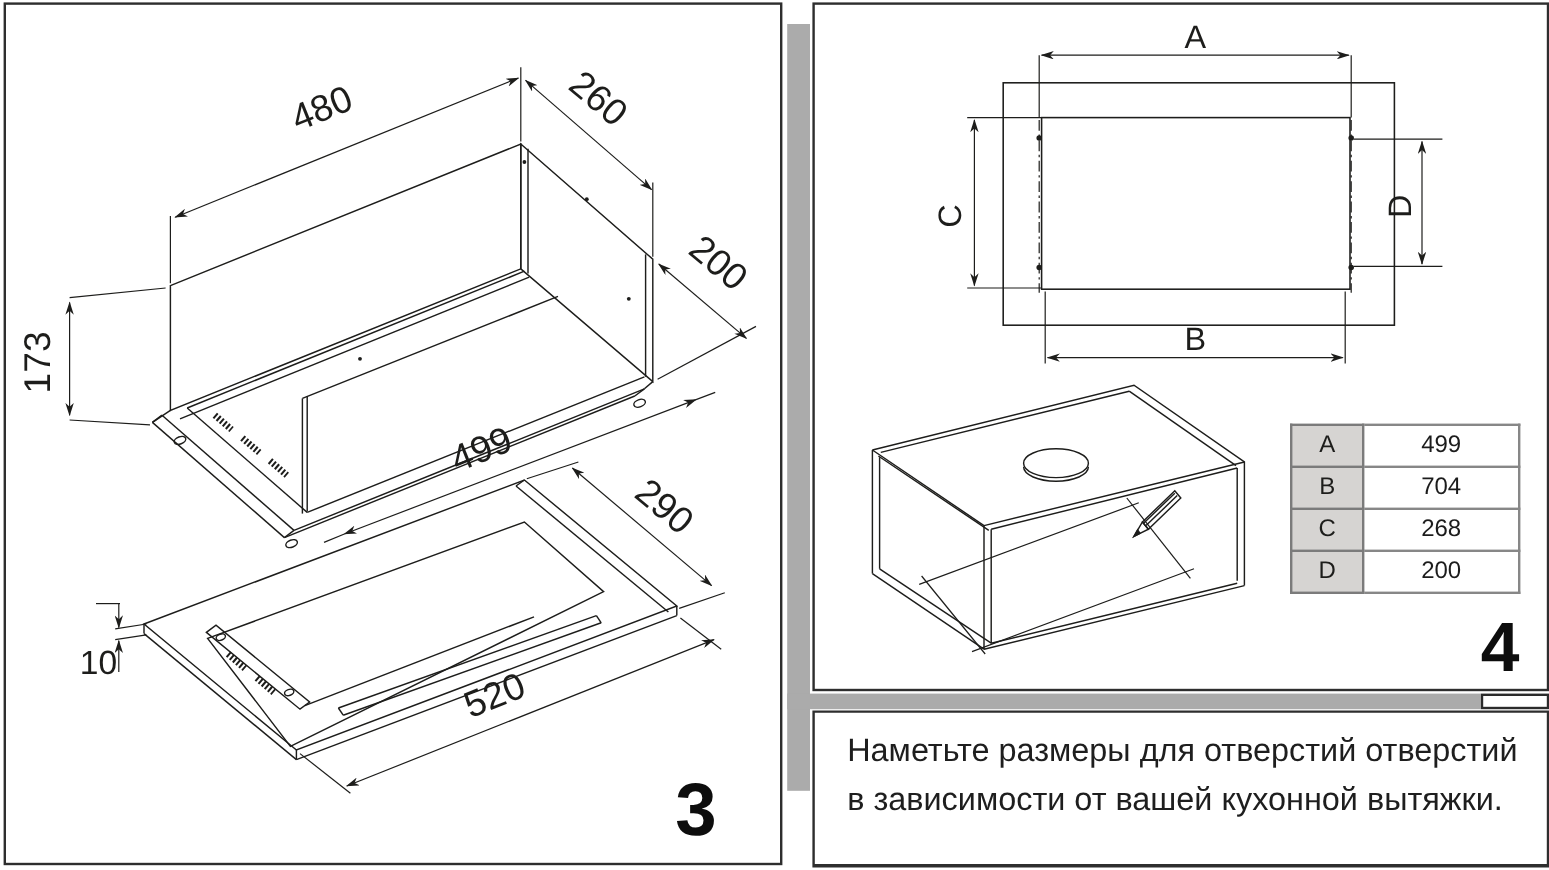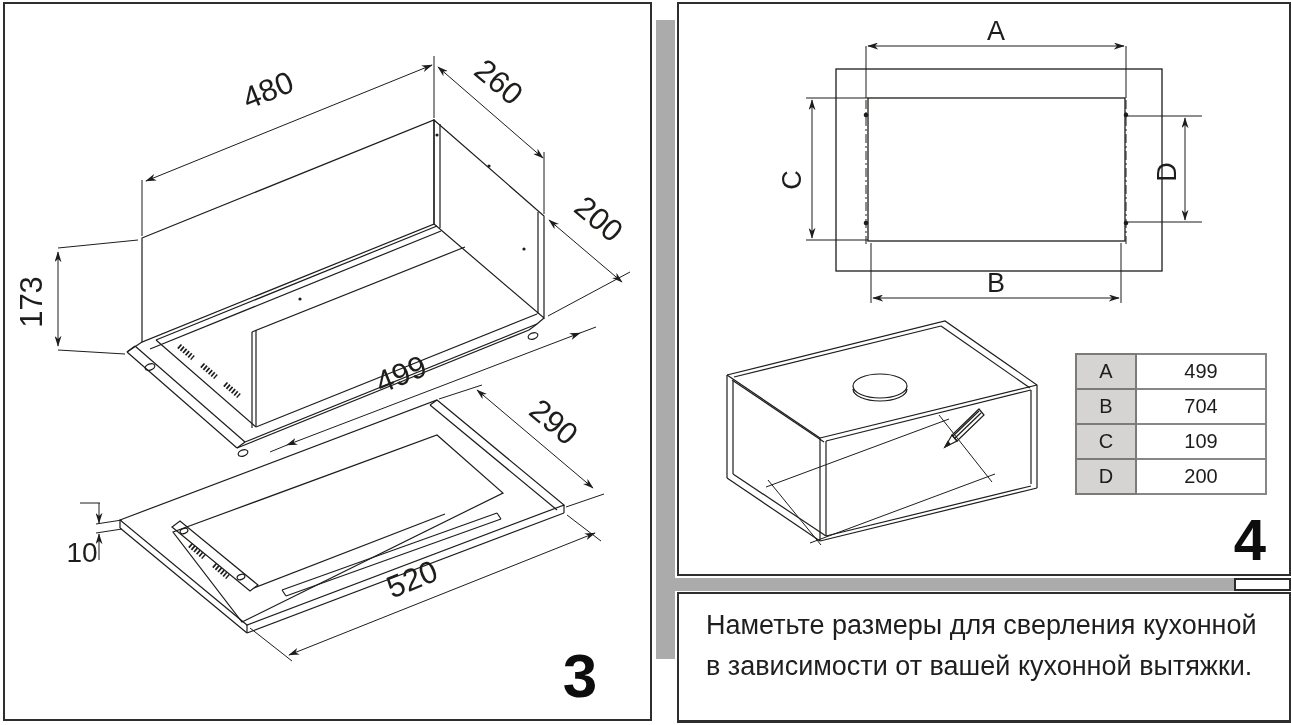--- a/index.html
+++ b/index.html
@@ -52,31 +52,31 @@
       <tr>
     <td class="th">A</td>
     <td class="tv">499</td>
   </tr>
   <tr>
     <td class="th">B</td>
     <td class="tv">704</td>
   </tr>
   <tr>
     <td class="th">C</td>
-    <td class="tv">109</td>
+    <td class="tv">268</td>
   </tr>
   <tr>
     <td class="th">D</td>
     <td class="tv">200</td>
   </tr>
 </tbody>
   </table>
 
 <div id="instruction">
-  <span style="display:block">Наметьте размеры для сверления кухонной</span>
+  <span style="display:block">Наметьте размеры для отверстий отверстий</span>
   <span style="display:block">в зависимости от вашей кухонной вытяжки.</span>
 </div>
 
 <svg id="draw" width="1291" height="725" viewBox="0 0 1291 725">
   <defs>
     <marker id="ae" orient="auto" refX="10.2" refY="3.5" markerWidth="11" markerHeight="7" markerUnits="userSpaceOnUse">
       <path d="M0,0 L11,3.5 L0,7 L3.2,3.5 Z" fill="#1d1d1b"></path>
     </marker>
     <marker id="as" orient="auto" refX="0.8" refY="3.5" markerWidth="11" markerHeight="7" markerUnits="userSpaceOnUse">
       <path d="M11,0 L0,3.5 L11,7 L7.8,3.5 Z" fill="#1d1d1b"></path>

